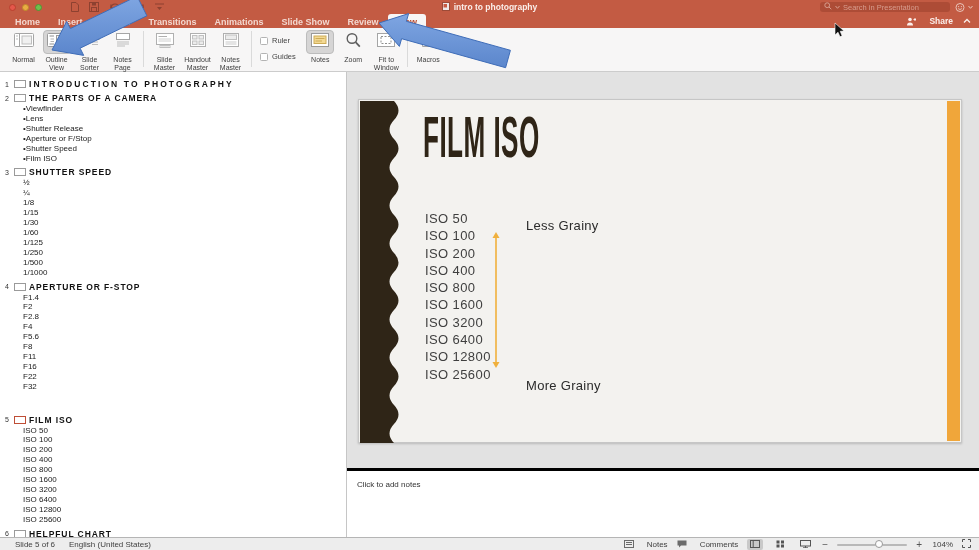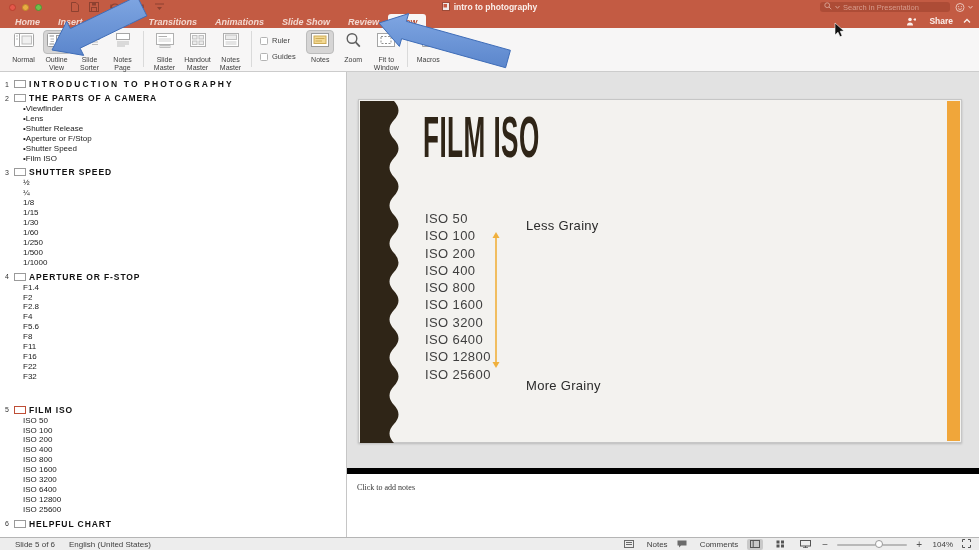--- a/index.html
+++ b/index.html
@@ -10,21 +10,21 @@
   .tlights { display:flex; gap:6px; margin-left:9px; }
   .tlight { width:7px; height:7px; border-radius:50%; }
   .tl-red{ background:#e5574b; border:0.5px solid #b9402f;} .tl-yel{background:#e9ad43; border:0.5px solid #c08a2c;} .tl-grn{background:#6fbf4c; border:0.5px solid #4f9634;}
   .tb-icons { display:flex; gap:10px; margin-left:28px; align-items:center; }
   .tb-icons svg { display:block; }
   #tb-title { position:absolute; left:0; right:0; top:0; height:14px; display:flex; align-items:center; justify-content:center; gap:4px; color:#fbeeea; font-size:8.5px; font-weight:bold; pointer-events:none; }
   #searchbox { position:absolute; right:29px; top:2px; width:130px; height:10px; background:#ad4c36; border-radius:3px; display:flex; align-items:center; gap:3px; padding:0 4px; color:#d79c8d; font-size:7.5px; }
   #smiley { position:absolute; right:6px; top:2px; display:flex; align-items:center; gap:2px; }
 
   
-  #tabrow { position:absolute; left:0; top:14px; width:979px; height:14px; background:var(--red,#c35b43); display:flex; align-items:flex-end; padding-left:6px;font-style:italic; }
+  #tabrow { position:absolute; left:0; top:14px; width:979px; height:14px; background:var(--red,#c35b43); display:flex; align-items:flex-end; padding-left:6px; }
   .tab { font-size:9px; font-weight:bold; color:#f3d8d0; padding:2px 9px 1px 9px; height:14px; line-height:12px; cursor:default; }
   .tab.active { background:#f7f6f6; color:#b8492e; border-radius:3px 3px 0 0; }
   #share-area { position:absolute; right:8px; top:14px; height:14px; display:flex; align-items:center; gap:10px; color:#fbeeea; font-size:8.5px; font-weight:bold; }
 
   
   #ribbon { position:absolute; left:0; top:28px; width:979px; height:44px; background:#f7f6f6; border-bottom:1px solid #cccccc; display:flex; align-items:flex-start; padding-left:3px; }
   .rgroup { display:flex; align-items:flex-start; padding:2px 4px 0 4px; }
   .rdivider { width:1px; height:36px; background:#dadada; margin-top:3px; }
   .rbtn { width:31px; margin:0 1px; display:flex; flex-direction:column; align-items:center; }
   .iconwrap { width:28px; height:24px; display:flex; align-items:center; justify-content:center; border-radius:4px; border:1px solid transparent; }
@@ -54,21 +54,21 @@
   #film-band { position:absolute; left:1px; top:1px; }
   #accent-strip { position:absolute; right:1px; top:1px; width:13px; height:340px; background:var(--yellow,#f0a63a); }
   #slide-title { position:absolute; left:64px; top:13px; font-size:58px; line-height:48px; font-weight:bold; color:var(--brown,#2f2517); transform:scaleX(0.45); transform-origin:0 0; letter-spacing:1px; white-space:nowrap; }
   #iso-list { position:absolute; left:66px; top:110px; }
   .iso-item { font-size:13px; line-height:17.3px; color:#3f3f3f; letter-spacing:0.4px; white-space:nowrap; }
   #less-grainy { position:absolute; left:167px; top:118px; font-size:13px; color:#2b2b2b; letter-spacing:0.3px; }
   #more-grainy { position:absolute; left:167px; top:278px; font-size:13px; color:#2b2b2b; letter-spacing:0.3px; }
   #grain-arrow { position:absolute; left:130px; top:131px; }
 
   
-  #notespane { position:absolute; left:347px; top:468px; width:632px; height:69px; background:#fff; border-top:6px solid #000000; padding:9px 0 0 10px;font-family:Liberation Serif, serif; }
+  #notespane { position:absolute; left:347px; top:468px; width:632px; height:69px; background:#fff; border-top:3px solid #000000; padding:9px 0 0 10px; }
   #notespane .ph { font-size:8px; color:#333; }
 
   
   #statusbar { position:absolute; left:0; bottom:0; width:979px; height:13px; background:#ededed; border-top:1px solid #b5b5b5; display:flex; align-items:center; font-size:8px; color:#3f3f3f; }
   #statusbar .left { display:flex; gap:14px; margin-left:15px; }
   #statusbar .right { margin-left:auto; display:flex; align-items:center; gap:9px; margin-right:8px; }
   .sb-item { display:flex; align-items:center; gap:13px; }
   .viewbtn { width:16px; height:11px; display:flex; align-items:center; justify-content:center; border-radius:2px; }
   .viewbtn.sel { background:#c9c9c9; }
   #zoom-slider { width:70px; height:11px; position:relative; }
@@ -352,20 +352,21 @@
         <span class="oicon"></span>
         <span class="otitle">SHUTTER SPEED</span>
       </div>
       <div class="olines">
         <div class="oline">½</div>
         <div class="oline">¼</div>
         <div class="oline">1/8</div>
         <div class="oline">1/15</div>
         <div class="oline">1/30</div>
         <div class="oline">1/60</div>
+        <div class="oline">1/125</div>
         <div class="oline">1/250</div>
         <div class="oline">1/500</div>
         <div class="oline">1/1000</div>
       </div>
     </div>
     <div class="osec">
       <div class="ohead">
         <span class="onum">4</span>
         <span class="oicon"></span>
         <span class="otitle">APERTURE OR F-STOP</span>

